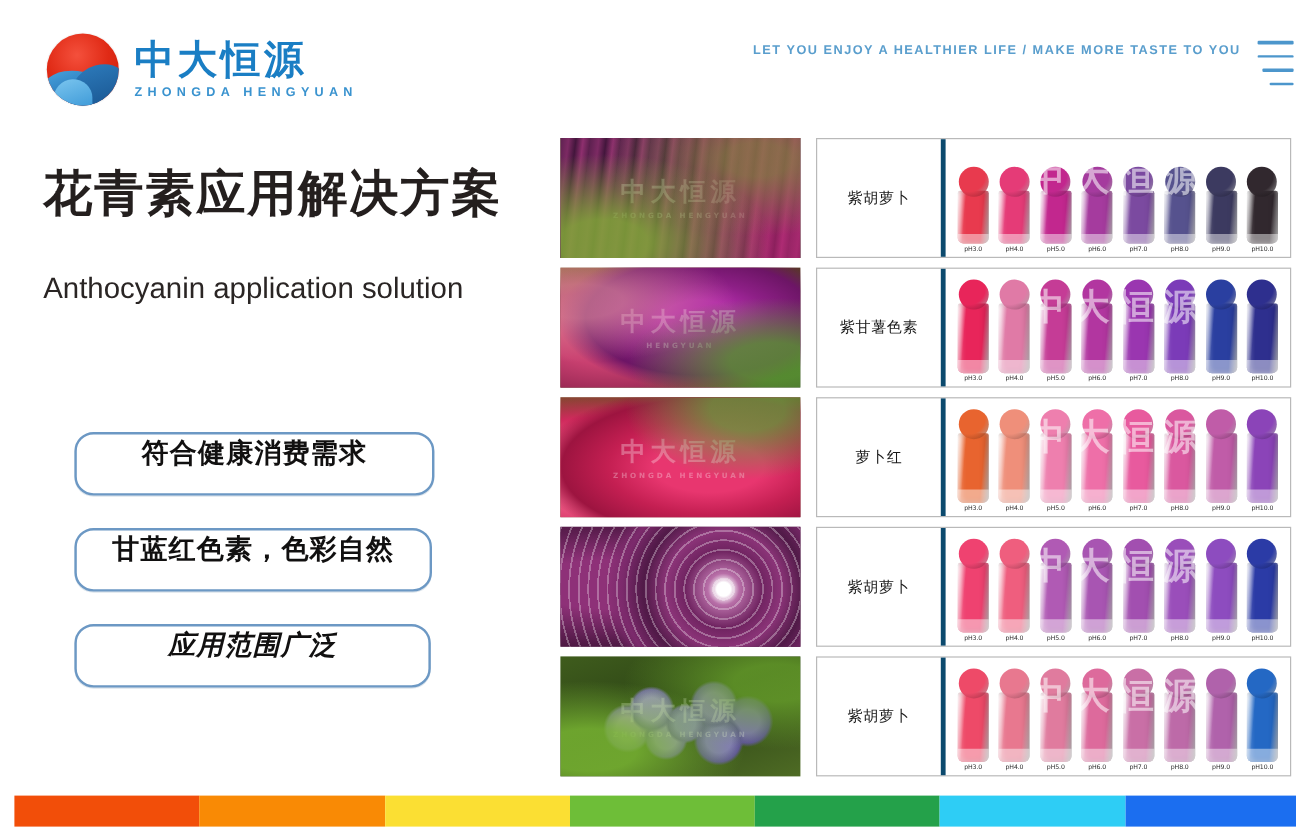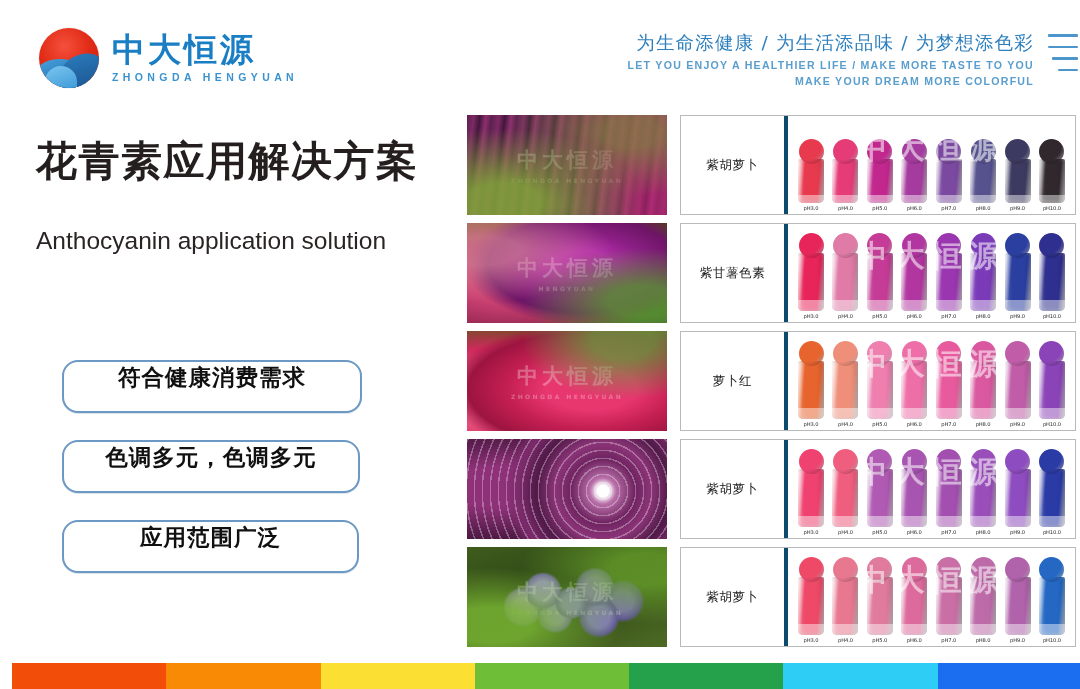--- a/index.html
+++ b/index.html
@@ -86,21 +86,21 @@
   }
   .pill-list { position: absolute; left: 50px; top: 248px; width: 340px; }
   .pill {
     border: 2px solid #6c98c4; border-radius: 16px; background: #ffffff;
     height: 53px; display: flex; align-items: flex-start; justify-content: center;
     margin-bottom: 27px;
     box-shadow: 0 1px 0 rgba(120,150,180,0.25);
   }
   .pill:nth-child(1) { width: 300px; }
   .pill:nth-child(2) { width: 298px; }
-  .pill:nth-child(3) { width: 297px; }
+  .pill:nth-child(3) { width: 297px; font-style: italic; }
   .pill span {
     font-size: 22.5px; font-weight: 700; color: #111010; letter-spacing: 1px;
     font-family: "DejaVu Sans", sans-serif; white-space: nowrap;
   }
 
   
   .photo-col { position: absolute; left: 455px; top: 115px; width: 200px; }
   .photo {
     width: 200px; height: 100px; margin-bottom: 8px; position: relative;
     overflow: hidden; background: #3a2a36;
@@ -243,43 +243,41 @@
         <span class="logo-wave-b"></span>
         <span class="logo-wave-c"></span>
       </div>
       <div class="logo-text">
         <div class="logo-cn">中大恒源</div>
         <div class="logo-en">ZHONGDA HENGYUAN</div>
       </div>
     </div>
 
     <div class="slogan">
-      <div class="slogan-cn">为生命添健康 / 为生活添品味 / 为梦想添色彩</div>
       <div class="slogan-en1">LET YOU ENJOY A HEALTHIER LIFE / MAKE MORE TASTE TO YOU</div>
-      <div class="slogan-en2">MAKE YOUR DREAM MORE COLORFUL</div>
     </div>
 
     <div class="deco-lines">
       <i></i>
         <i></i>
         <i></i>
         <i></i>
     </div>
   </div>
 
   <div class="left-panel">
     <div class="title-cn">花青素应用解决方案</div>
     <div class="title-en">Anthocyanin application solution</div>
 
     <div class="pill-list">
       <div class="pill">
         <span>符合健康消费需求</span>
       </div>
       <div class="pill">
-        <span>色调多元，色调多元</span>
+        <span>甘蓝红色素，色彩自然</span>
       </div>
       <div class="pill">
         <span>应用范围广泛</span>
       </div>
     </div>
   </div>
 
   <div class="photo-col">
     <div class="photo ph-carrot">
       <div class="wm">

